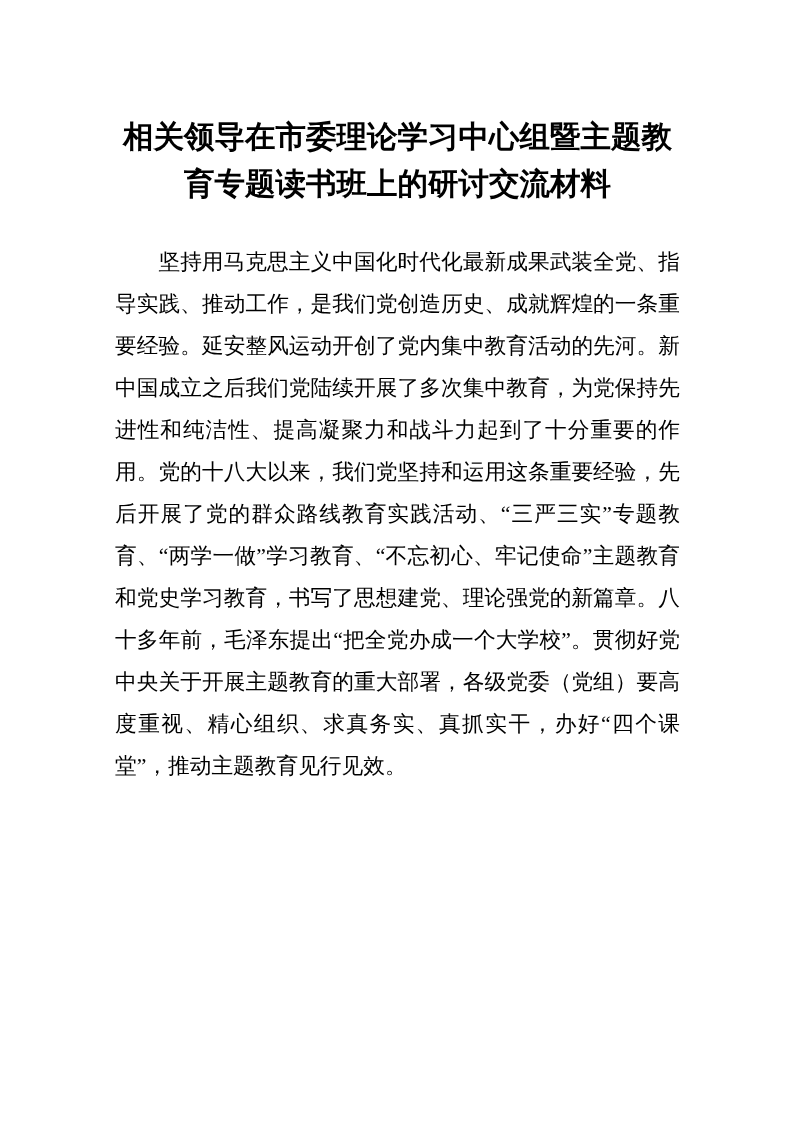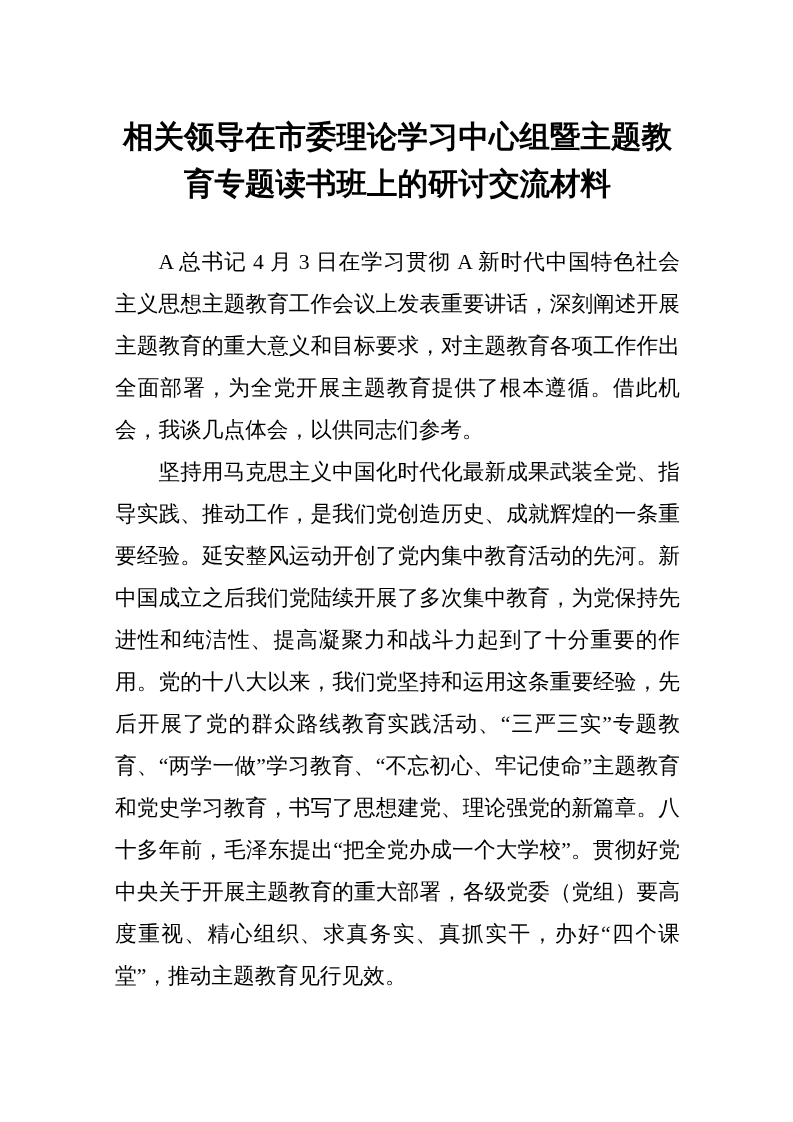--- a/index.html
+++ b/index.html
@@ -43,16 +43,15 @@
     color: #000000;
     word-break: normal;
   }
 </style>
 </head>
 <body>
 
 <div class="page">
   <div class="content">
     <h1 class="title">相关领导在市委理论学习中心组暨主题教育专题读书班上的研讨交流材料</h1>
-    <p class="para">A 总书记 4 月 3 日在学习贯彻 A 新时代中国特色社会主义思想主题教育工作会议上发表重要讲话，深刻阐述开展主题教育的重大意义和目标要求，对主题教育各项工作作出全面部署，为全党开展主题教育提供了根本遵循。借此机会，我谈几点体会，以供同志们参考。</p>
     <p class="para">坚持用马克思主义中国化时代化最新成果武装全党、指导实践、推动工作，是我们党创造历史、成就辉煌的一条重要经验。延安整风运动开创了党内集中教育活动的先河。新中国成立之后我们党陆续开展了多次集中教育，为党保持先进性和纯洁性、提高凝聚力和战斗力起到了十分重要的作用。党的十八大以来，我们党坚持和运用这条重要经验，先后开展了党的群众路线教育实践活动、“三严三实”专题教育、“两学一做”学习教育、“不忘初心、牢记使命”主题教育和党史学习教育，书写了思想建党、理论强党的新篇章。八十多年前，毛泽东提出“把全党办成一个大学校”。贯彻好党中央关于开展主题教育的重大部署，各级党委（党组）要高度重视、精心组织、求真务实、真抓实干，办好“四个课堂”，推动主题教育见行见效。</p>
   </div>
 </div>
 
 </body></html>

